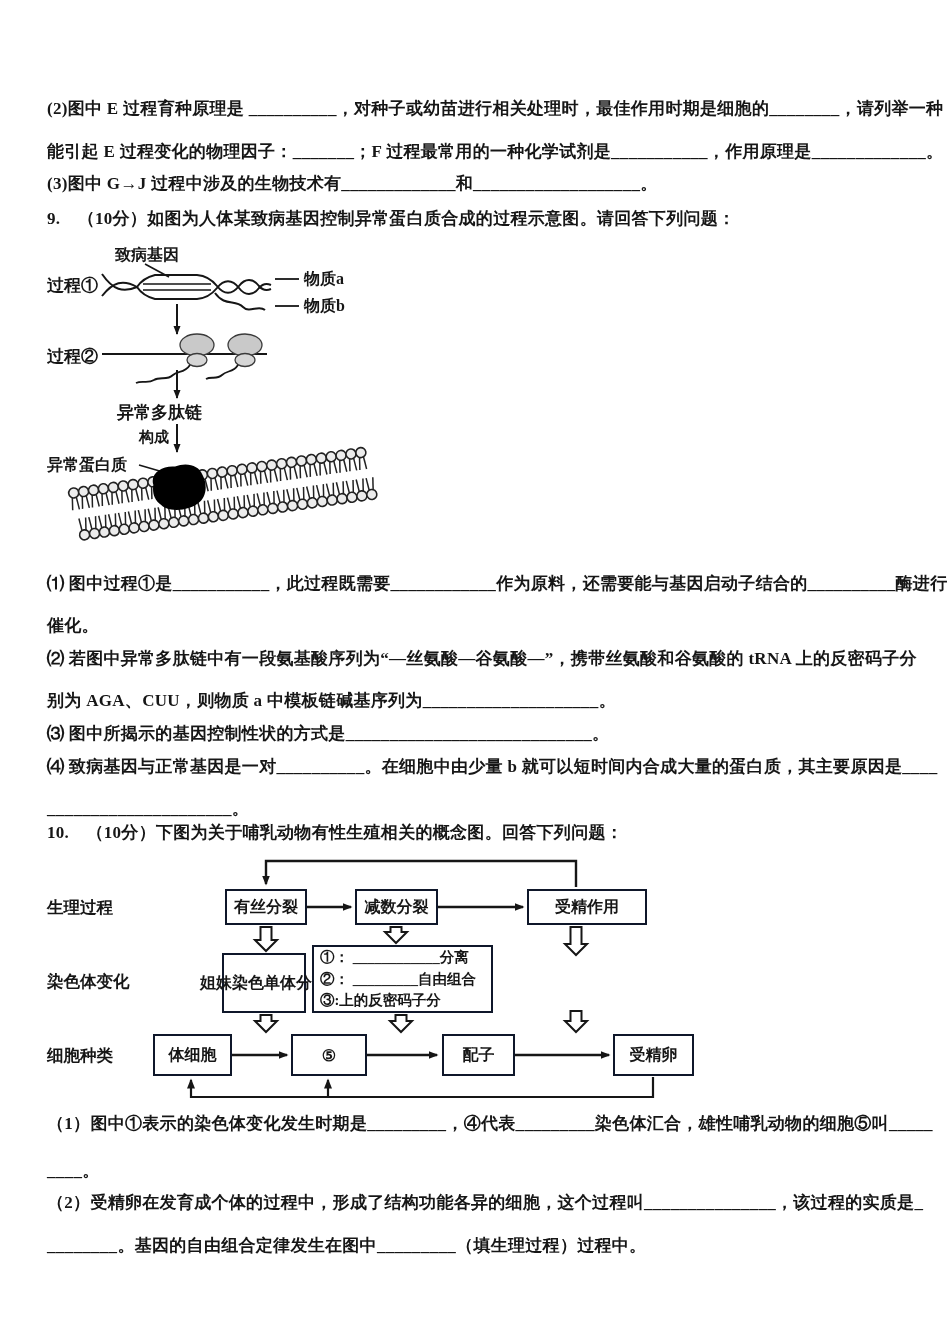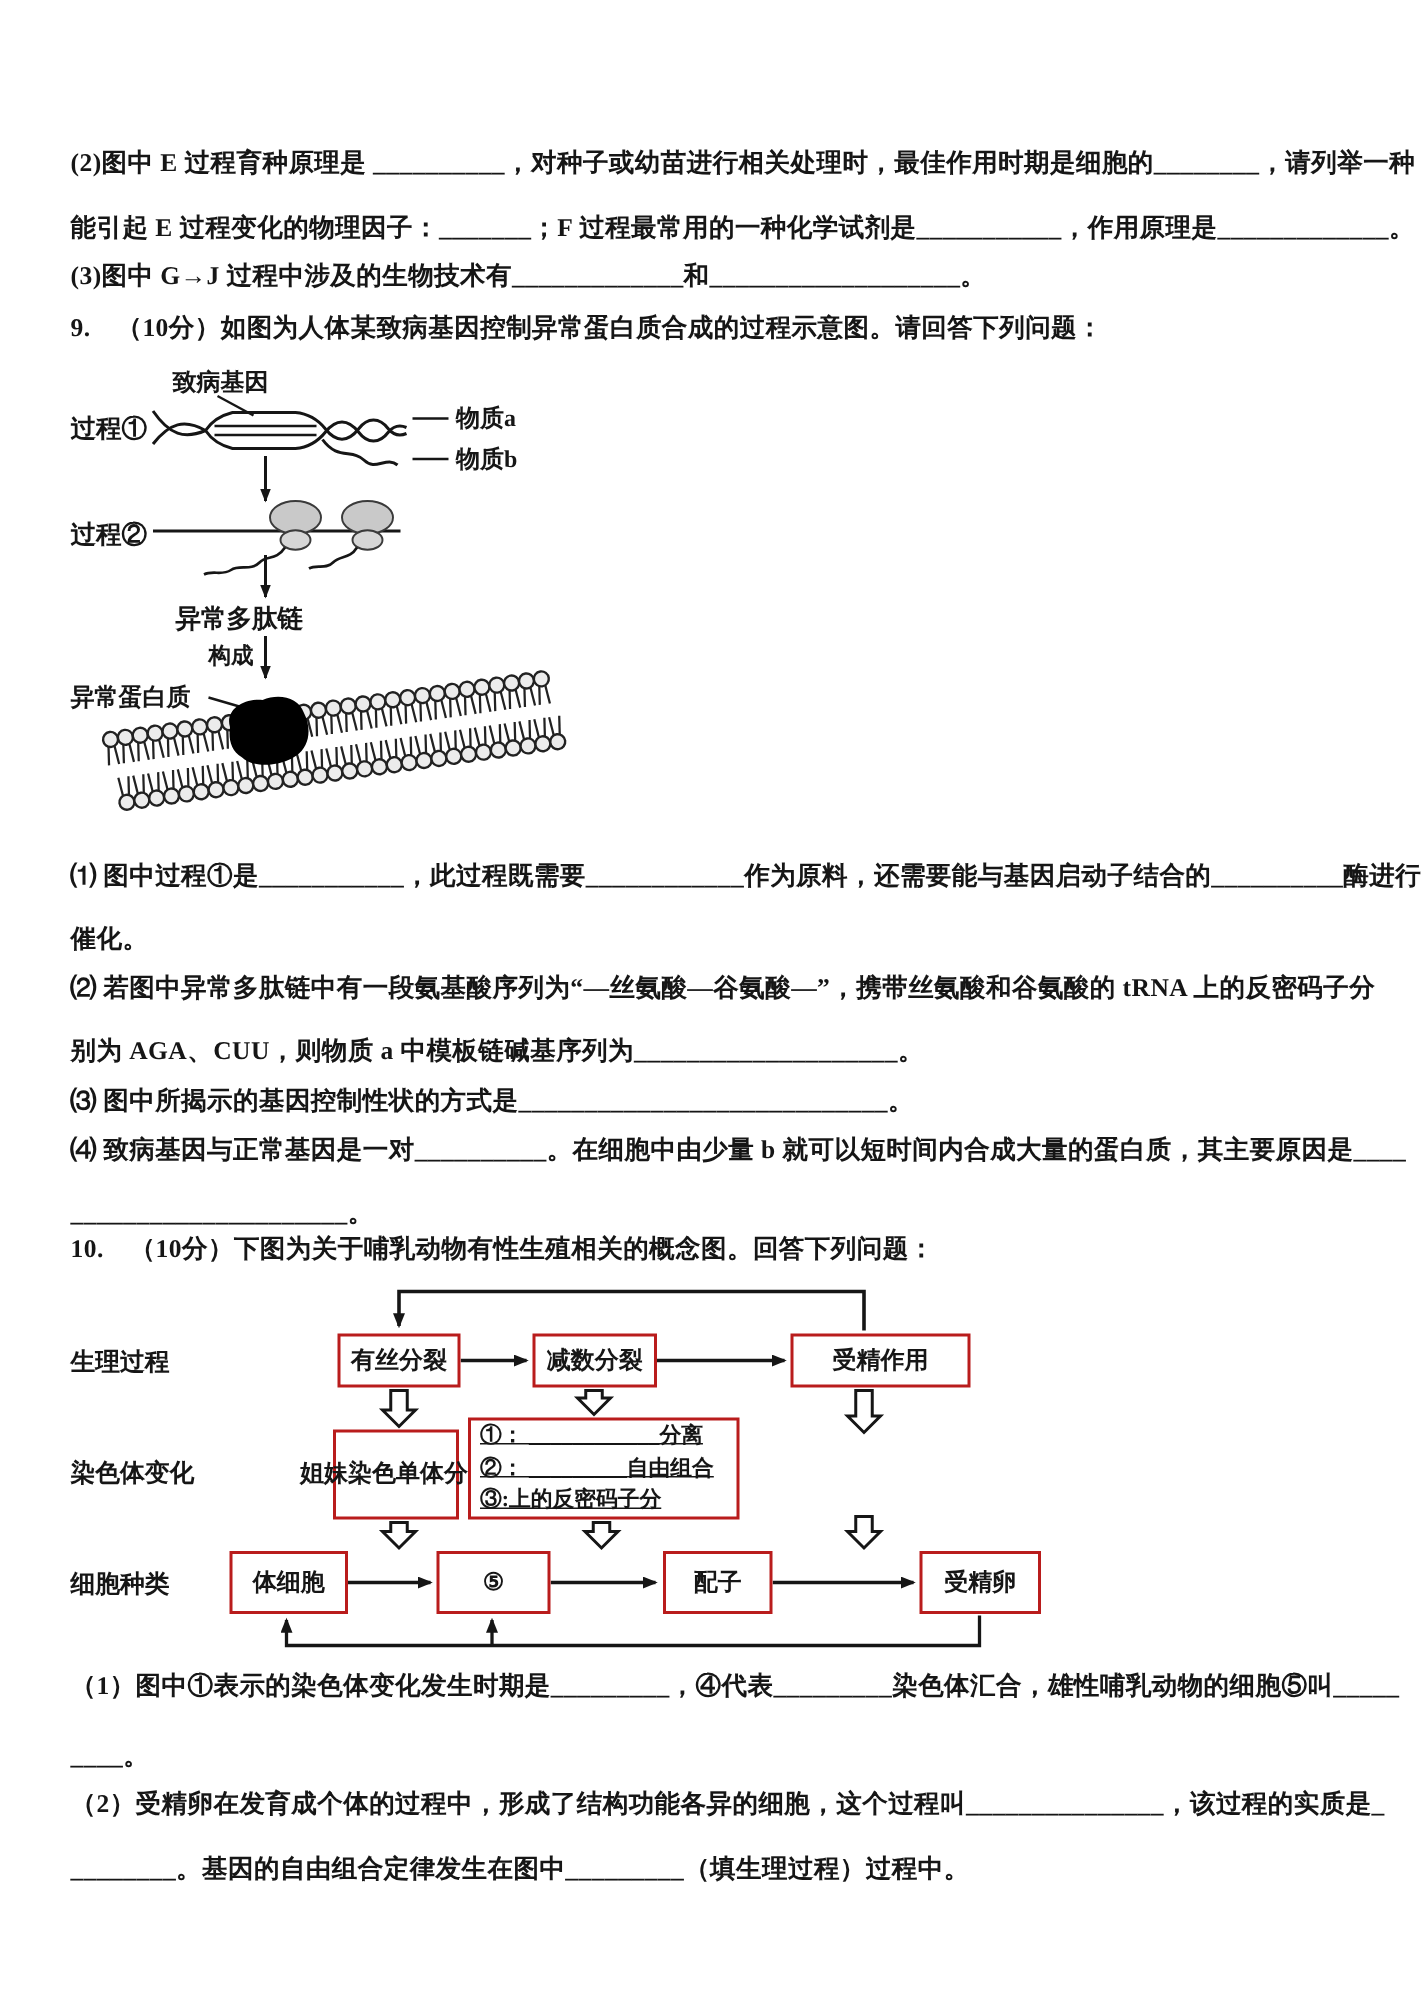--- a/index.html
+++ b/index.html
@@ -10,26 +10,26 @@
   }
   .line{
     position:absolute;left:47px;right:40px;
     font-size:17px;line-height:1.35;white-space:nowrap;
     letter-spacing:0.3px;
   }
   .q9svg{position:absolute;left:47px;top:246px;}
   .fc{position:absolute;left:47px;top:853px;width:710px;height:252px;}
   .fc svg.wires{position:absolute;left:0;top:0;pointer-events:none;}
   .fbox{
-    position:absolute;border:2px solid #b91c1c;background:#fff;
+    position:absolute;border:2px solid #0f172a;background:#fff;
     display:flex;align-items:center;justify-content:center;
     font-size:16px;box-sizing:border-box;white-space:nowrap;
   }
   .fbox.multi{flex-direction:column;align-items:flex-start;justify-content:center;
-    font-size:14.5px;padding:2px 6px;line-height:1.45;text-decoration:underline;}
+    font-size:14.5px;padding:2px 6px;line-height:1.45;}
   .fbox.two{flex-direction:row;line-height:1.35;}
   .rowlab{position:absolute;left:0;font-size:16.5px;white-space:nowrap;}
   svg text{font-family:"Liberation Serif",serif;font-weight:bold;fill:#161616;}
 </style>
 </head>
 <body>
 
 <div class="line" style="top:98px">(2)图中 E 过程育种原理是 __________，对种子或幼苗进行相关处理时，最佳作用时期是细胞的________，请列举一种</div>
 <div class="line" style="top:141px">能引起 E 过程变化的物理因子：_______；F 过程最常用的一种化学试剂是___________，作用原理是_____________。</div>
 <div class="line" style="top:173px">(3)图中 G→J 过程中涉及的生物技术有_____________和___________________。</div>

